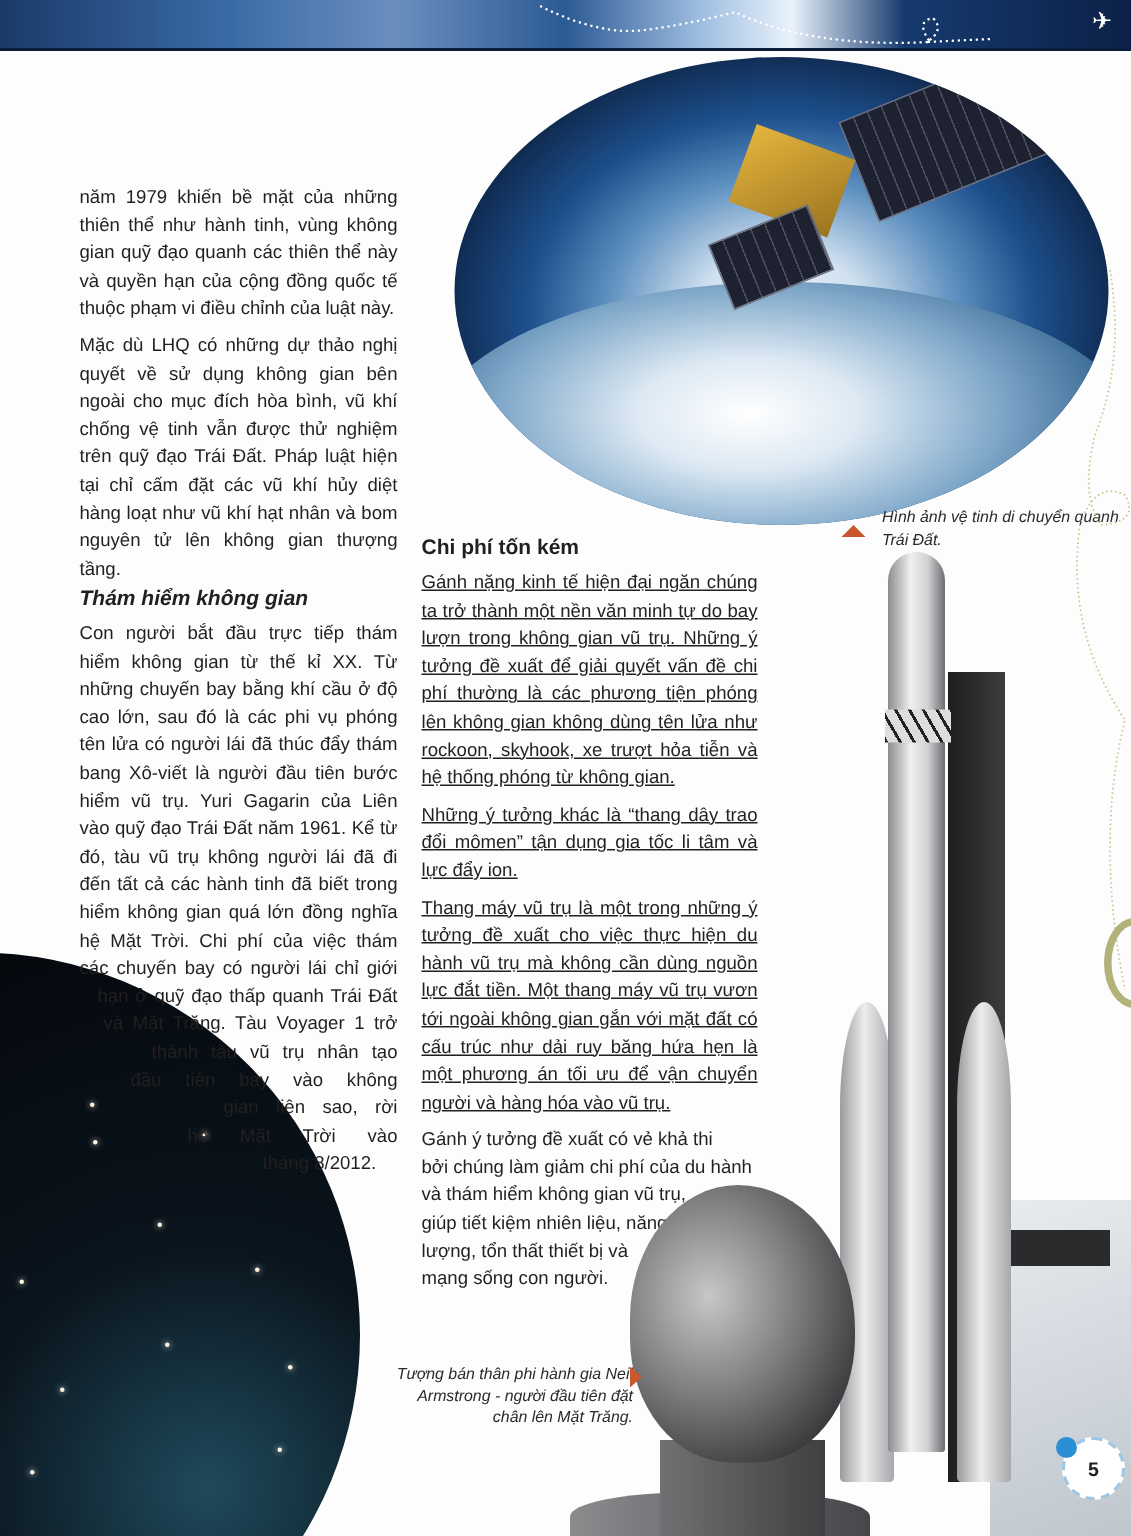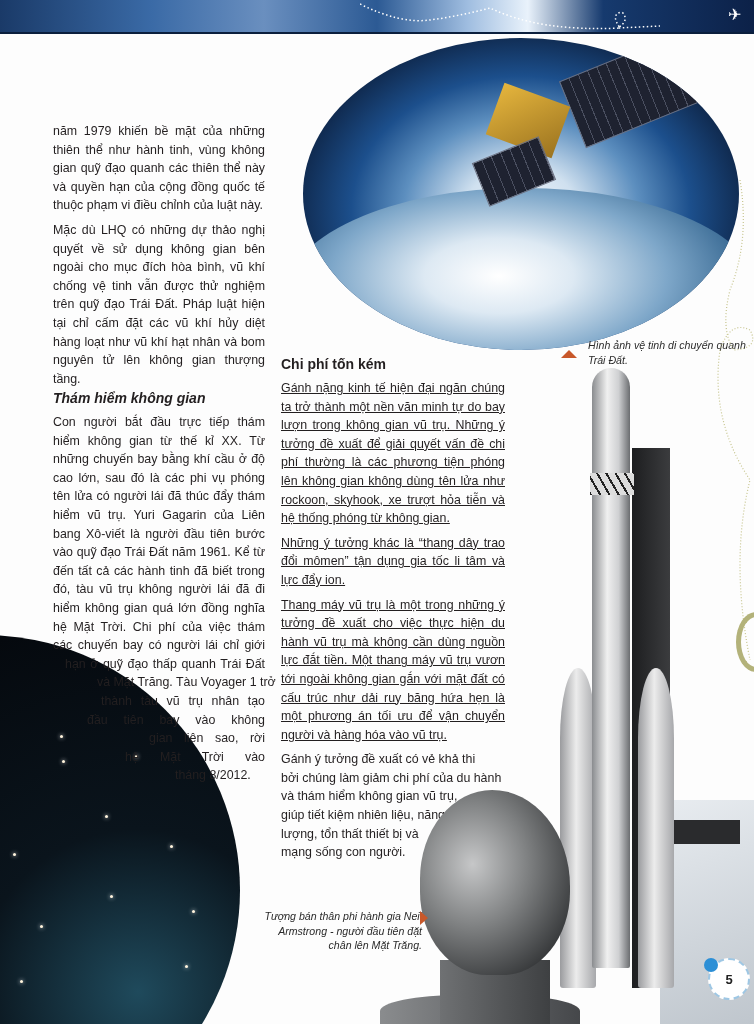--- a/index.html
+++ b/index.html
@@ -105,30 +105,30 @@
   <span class="star" style="left:405px;top:120px"></span>
 </div>
 
 <div class="h-explore h2">Thám hiểm không gian</div>
 <div class="col-left-explore text">
   <span class="explore-line">Con người bắt đầu trực tiếp thám</span>
   <span class="explore-line">hiểm không gian từ thế kỉ XX. Từ</span>
   <span class="explore-line">những chuyến bay bằng khí cầu ở độ</span>
   <span class="explore-line">cao lớn, sau đó là các phi vụ phóng</span>
   <span class="explore-line">tên lửa có người lái đã thúc đẩy thám</span>
+  <span class="explore-line">bang Xô-viết là người đầu tiên bước</span>
   <span class="explore-line">hiểm vũ trụ. Yuri Gagarin của Liên</span>
-  <span class="explore-line">bang Xô-viết là người đầu tiên bước</span>
   <span class="explore-line">vào quỹ đạo Trái Đất năm 1961. Kể từ</span>
+  <span class="explore-line">đó, tàu vũ trụ không người lái đã đi</span>
   <span class="explore-line">đến tất cả các hành tinh đã biết trong</span>
-  <span class="explore-line">đó, tàu vũ trụ không người lái đã đi</span>
   <span class="explore-line">hiểm không gian quá lớn đồng nghĩa</span>
   <span class="explore-line">hệ Mặt Trời. Chi phí của việc thám</span>
   <span class="explore-line">các chuyến bay có người lái chỉ giới</span>
   <span class="explore-line" style="margin-left:12px">hạn ở quỹ đạo thấp quanh Trái Đất</span>
-  <span class="explore-line" style="margin-left:44px">và Mặt Trăng. Tàu Voyager 1 trở</span>
+  <span class="explore-line" style="margin-left:16px">và Mặt Trăng. Tàu Voyager 1 trở</span>
   <span class="explore-line" style="margin-left:48px">thành tàu vũ trụ nhân tạo</span>
   <span class="explore-line" style="margin-left:34px">đầu tiên bay vào không</span>
   <span class="explore-line" style="margin-left:96px">gian liên sao, rời</span>
   <span class="explore-line" style="margin-left:72px">hệ Mặt Trời vào</span>
   <span class="explore-line last" style="margin-left:122px">tháng 8/2012.</span>
 </div>
 
 <div class="h-cost h2">Chi phí tốn kém</div>
 <div class="col-mid text">
   <p>Gánh nặng kinh tế hiện đại ngăn chúng ta trở thành một nền văn minh tự do bay lượn trong không gian vũ trụ. Những ý tưởng đề xuất để giải quyết vấn đề chi phí thường là các phương tiện phóng lên không gian không dùng tên lửa như rockoon, skyhook, xe trượt hỏa tiễn và hệ thống phóng từ không gian.</p>

